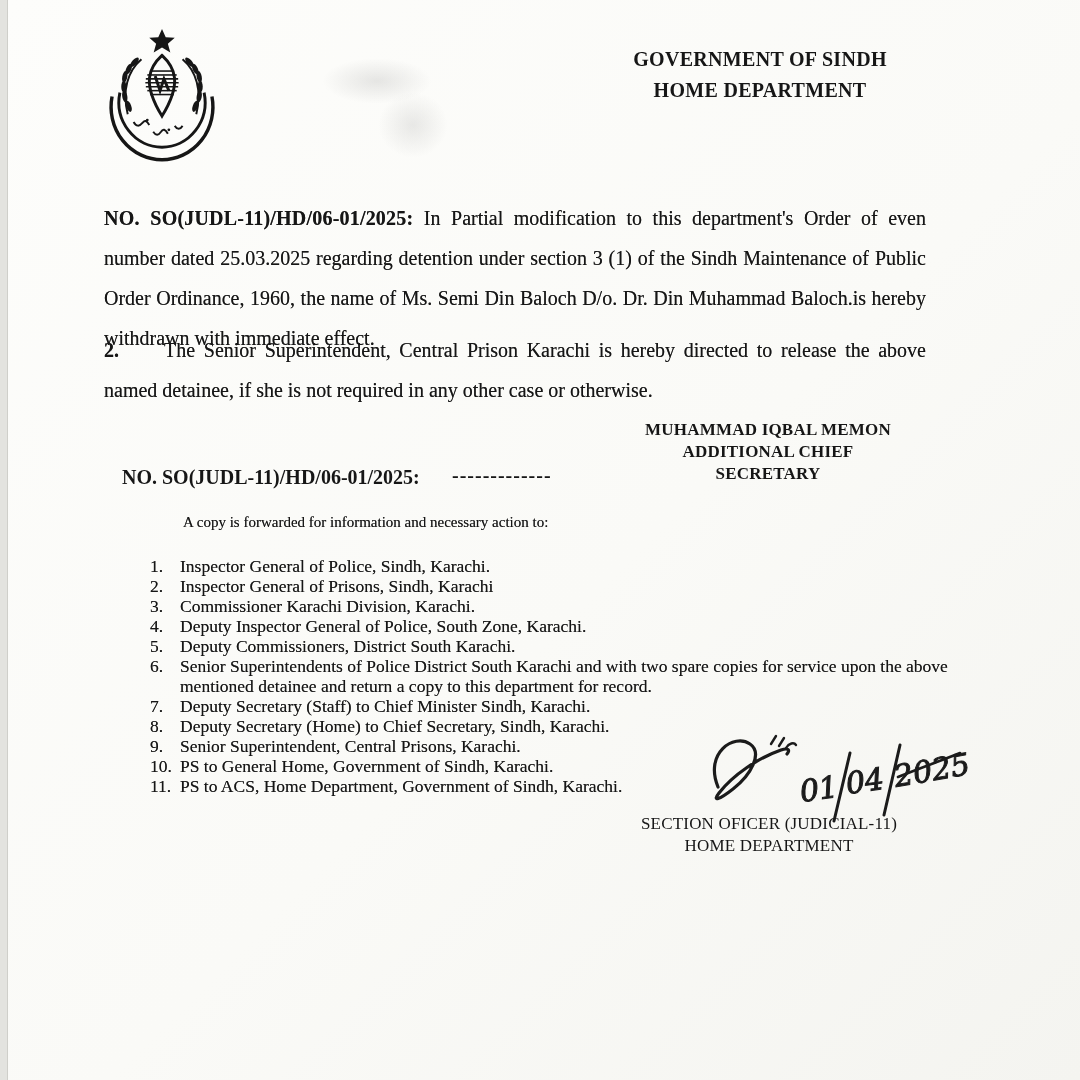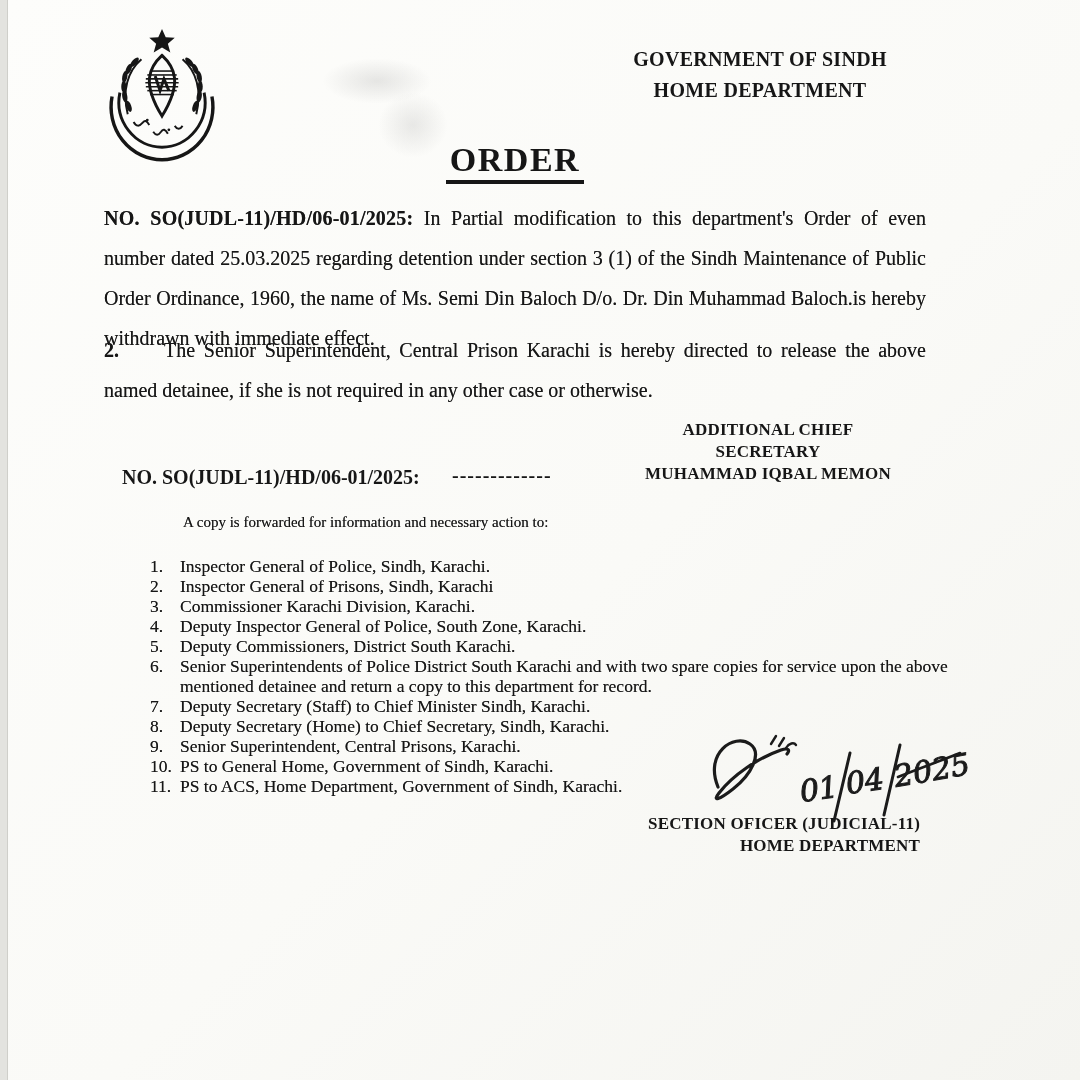--- a/index.html
+++ b/index.html
@@ -38,22 +38,22 @@
   .refline-date{position:absolute;left:668px;top:464px;font-size:20px;font-weight:bold;}
   .refline-date sup{font-size:12px;}
   .copy-intro{position:absolute;left:183px;top:514px;font-size:15px;
     text-shadow:0 0 .4px rgba(20,20,20,.6);}
   .cc-list{position:absolute;left:150px;top:556px;width:806px;font-size:17.5px;line-height:20px;
     text-shadow:0 0 .4px rgba(20,20,20,.6);}
   .cc-row{display:flex;}
   .cc-no{flex:0 0 30px;}
   .cc-text{flex:1;}
   .sig-wrap{position:absolute;left:688px;top:731px;width:288px;height:110px;z-index:3;pointer-events:none;}
-  .officer-block{position:absolute;left:618px;top:813px;width:302px;text-align:right;
-    font-weight:bold;font-size:17px;line-height:22px;letter-spacing:.2px;}
+  .officer-block{position:absolute;left:618px;top:813px;width:302px;text-align:center;
+    font-weight:normal;font-size:17px;line-height:22px;letter-spacing:.2px;}
   svg text.hand{font-family:"DejaVu Serif",serif;font-style:italic;fill:#1b1b1b;}
 </style>
 </head>
 <body>
 
 <div class="page">
   <div class="scan-edge"></div>
   <div class="smudge s1"></div>
   <div class="smudge s2"></div>
 
@@ -95,31 +95,28 @@
     </g>
     <circle cx="50" cy="96" r="1.4" fill="#161616" stroke="none"></circle>
     <circle cx="72" cy="106" r="1.4" fill="#161616" stroke="none"></circle>
   </svg>
 
   <div class="org-block">
     <div>GOVERNMENT OF SINDH</div>
     <div>HOME DEPARTMENT</div>
   </div>
 
-  <div class="doc-title">
-    <span>ORDER</span>
-  </div>
 
   <p class="para p1"><b>NO. SO(JUDL-11)/HD/06-01/2025:</b><span> In Partial modification to this department's Order of even number dated 25.03.2025 regarding detention under section 3 (1) of the Sindh Maintenance of Public Order Ordinance, 1960, the name of Ms. Semi Din Baloch D/o. Dr. Din Muhammad Baloch.is hereby withdrawn with immediate effect.</span></p>
 
   <p class="para p2"><span class="p2-num">2.</span><span>The Senior Superintendent, Central Prison Karachi is hereby directed to release the above named detainee, if she is not required in any other case or otherwise.</span></p>
 
   <div class="signatory">
+    <div>MUHAMMAD IQBAL MEMON</div>
     <div>ADDITIONAL CHIEF SECRETARY</div>
-    <div>MUHAMMAD IQBAL MEMON</div>
   </div>
 
   <div class="refline-ref">NO. SO(JUDL-11)/HD/06-01/2025:</div>
   <div class="refline-dashes">-------------</div>
 
   <div class="copy-intro">A copy is forwarded for information and necessary action to:</div>
 
   <div class="cc-list">
     <div class="cc-row">
         <span class="cc-no">1.</span>

